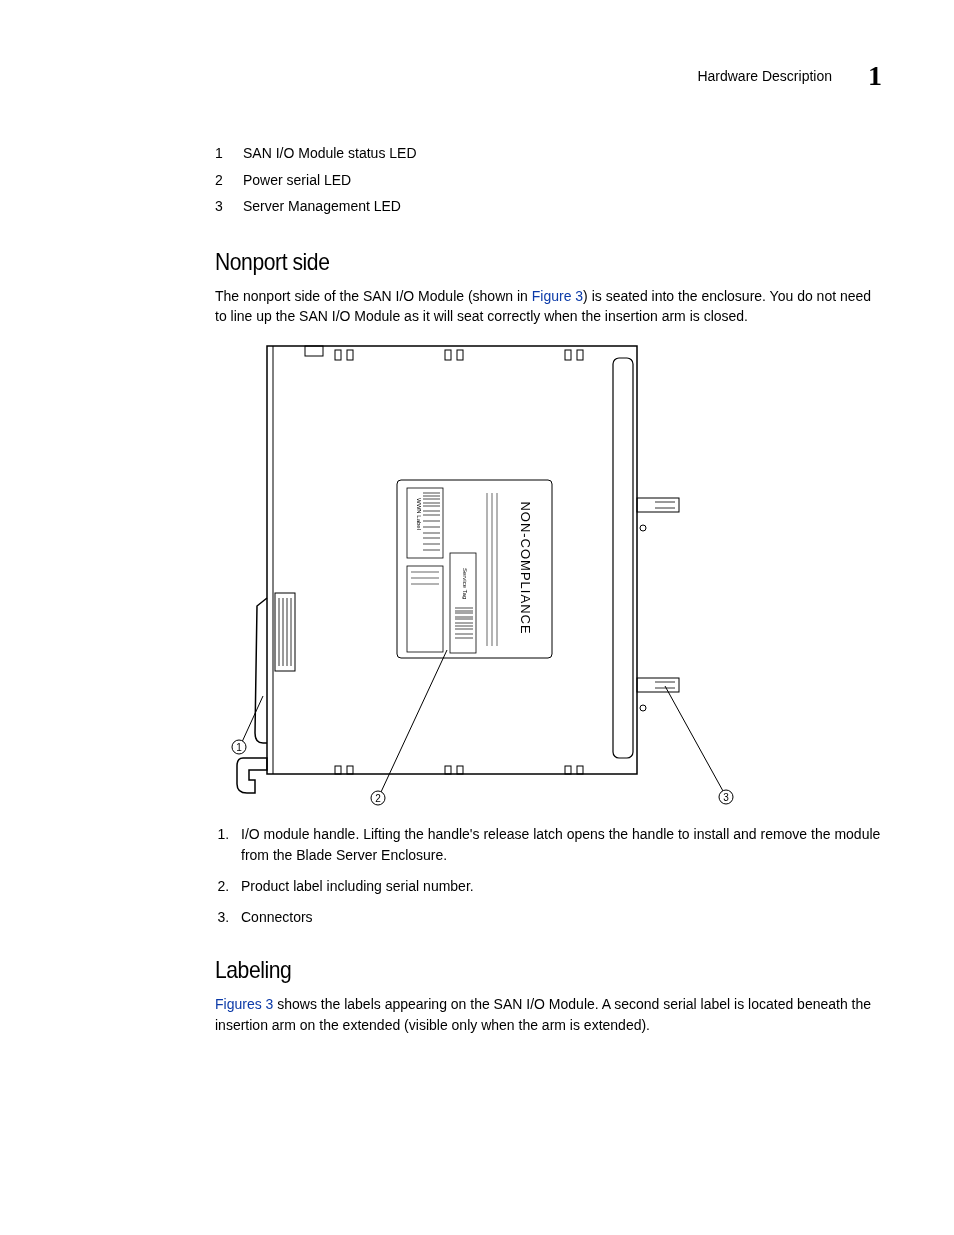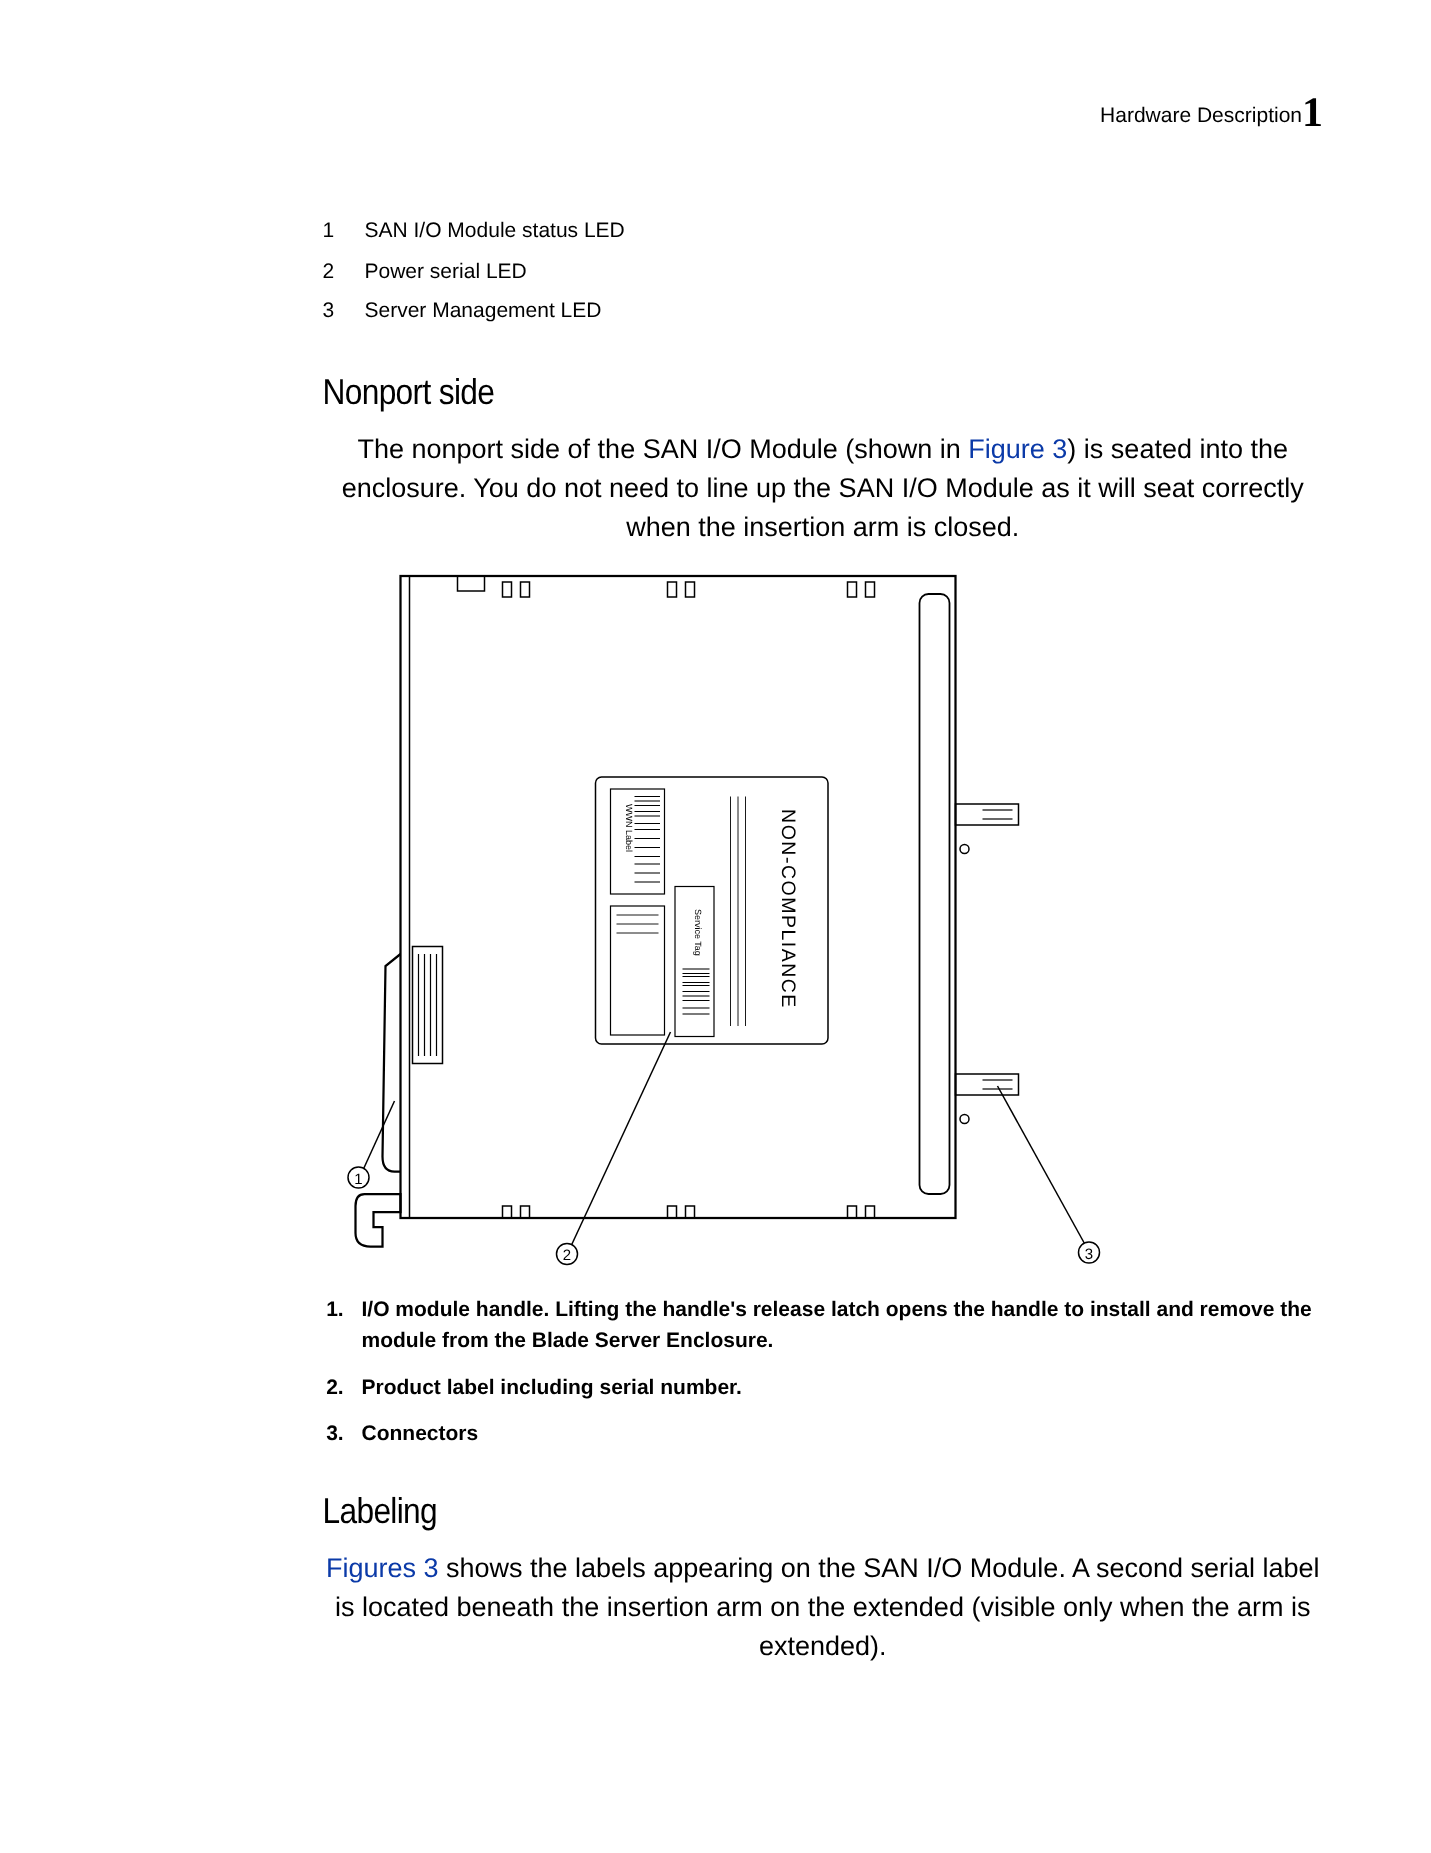--- a/index.html
+++ b/index.html
@@ -16,20 +16,21 @@
     box-sizing: border-box;
     padding: 60px 72px 40px 215px;
   }
   .header {
     text-align: right;
     font-size: 14px;
     margin-bottom: 48px;
     display: flex;
     justify-content: flex-end;
     align-items: center;
+    gap: 36px;
   }
   .chapter-number {
     font-size: 28px;
     font-weight: bold;
     font-family: Georgia, 'Times New Roman', serif;
   }
   .top-list {
     margin: 0 0 28px 0;
     padding: 0;
     list-style: none;
@@ -47,24 +48,23 @@
     font-family: Arial, Helvetica, sans-serif;
     font-size: 24px;
     font-weight: normal;
     margin: 0 0 10px 0;
     letter-spacing: -0.5px;
     font-stretch: condensed;
     transform: scaleX(0.88);
     transform-origin: left center;
   }
   p {
-    font-size: 18px;
+    font-size: 14px;
     line-height: 1.45;
     margin: 0 0 12px 0;
-    text-align: center;
   }
   .link {
     color: #0b3aa8;
   }
   .figure-caption {
     font-size: 14px;
     margin: 6px 0 14px 0;
   }
   .figure-caption .fig-label {
     font-weight: bold;
@@ -82,21 +82,20 @@
   }
   .callouts {
     margin: 0 0 28px 0;
     padding: 0 0 0 18px;
     font-size: 14px;
     line-height: 1.5;
   }
   .callouts li {
     margin-bottom: 10px;
     padding-left: 8px;
-    font-weight: bold;
   }
 </style>
 </head>
 <body>
 
 <div class="page">
 
   <div class="header">
     <span>Hardware Description</span>
     <span class="chapter-number">1</span>

